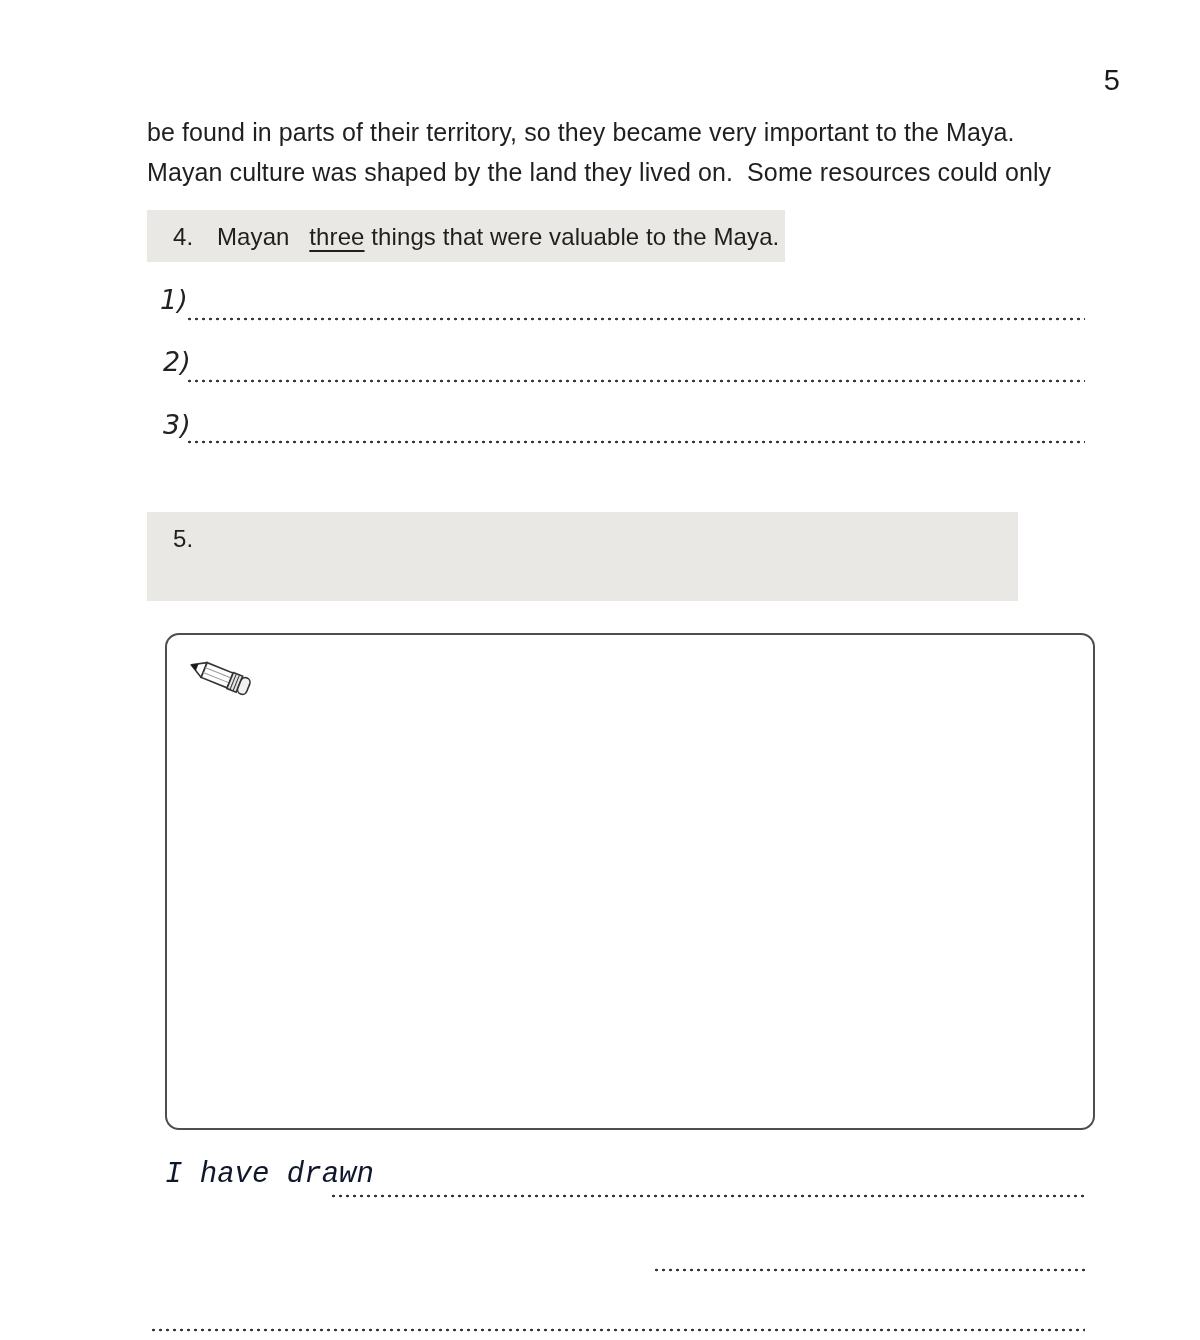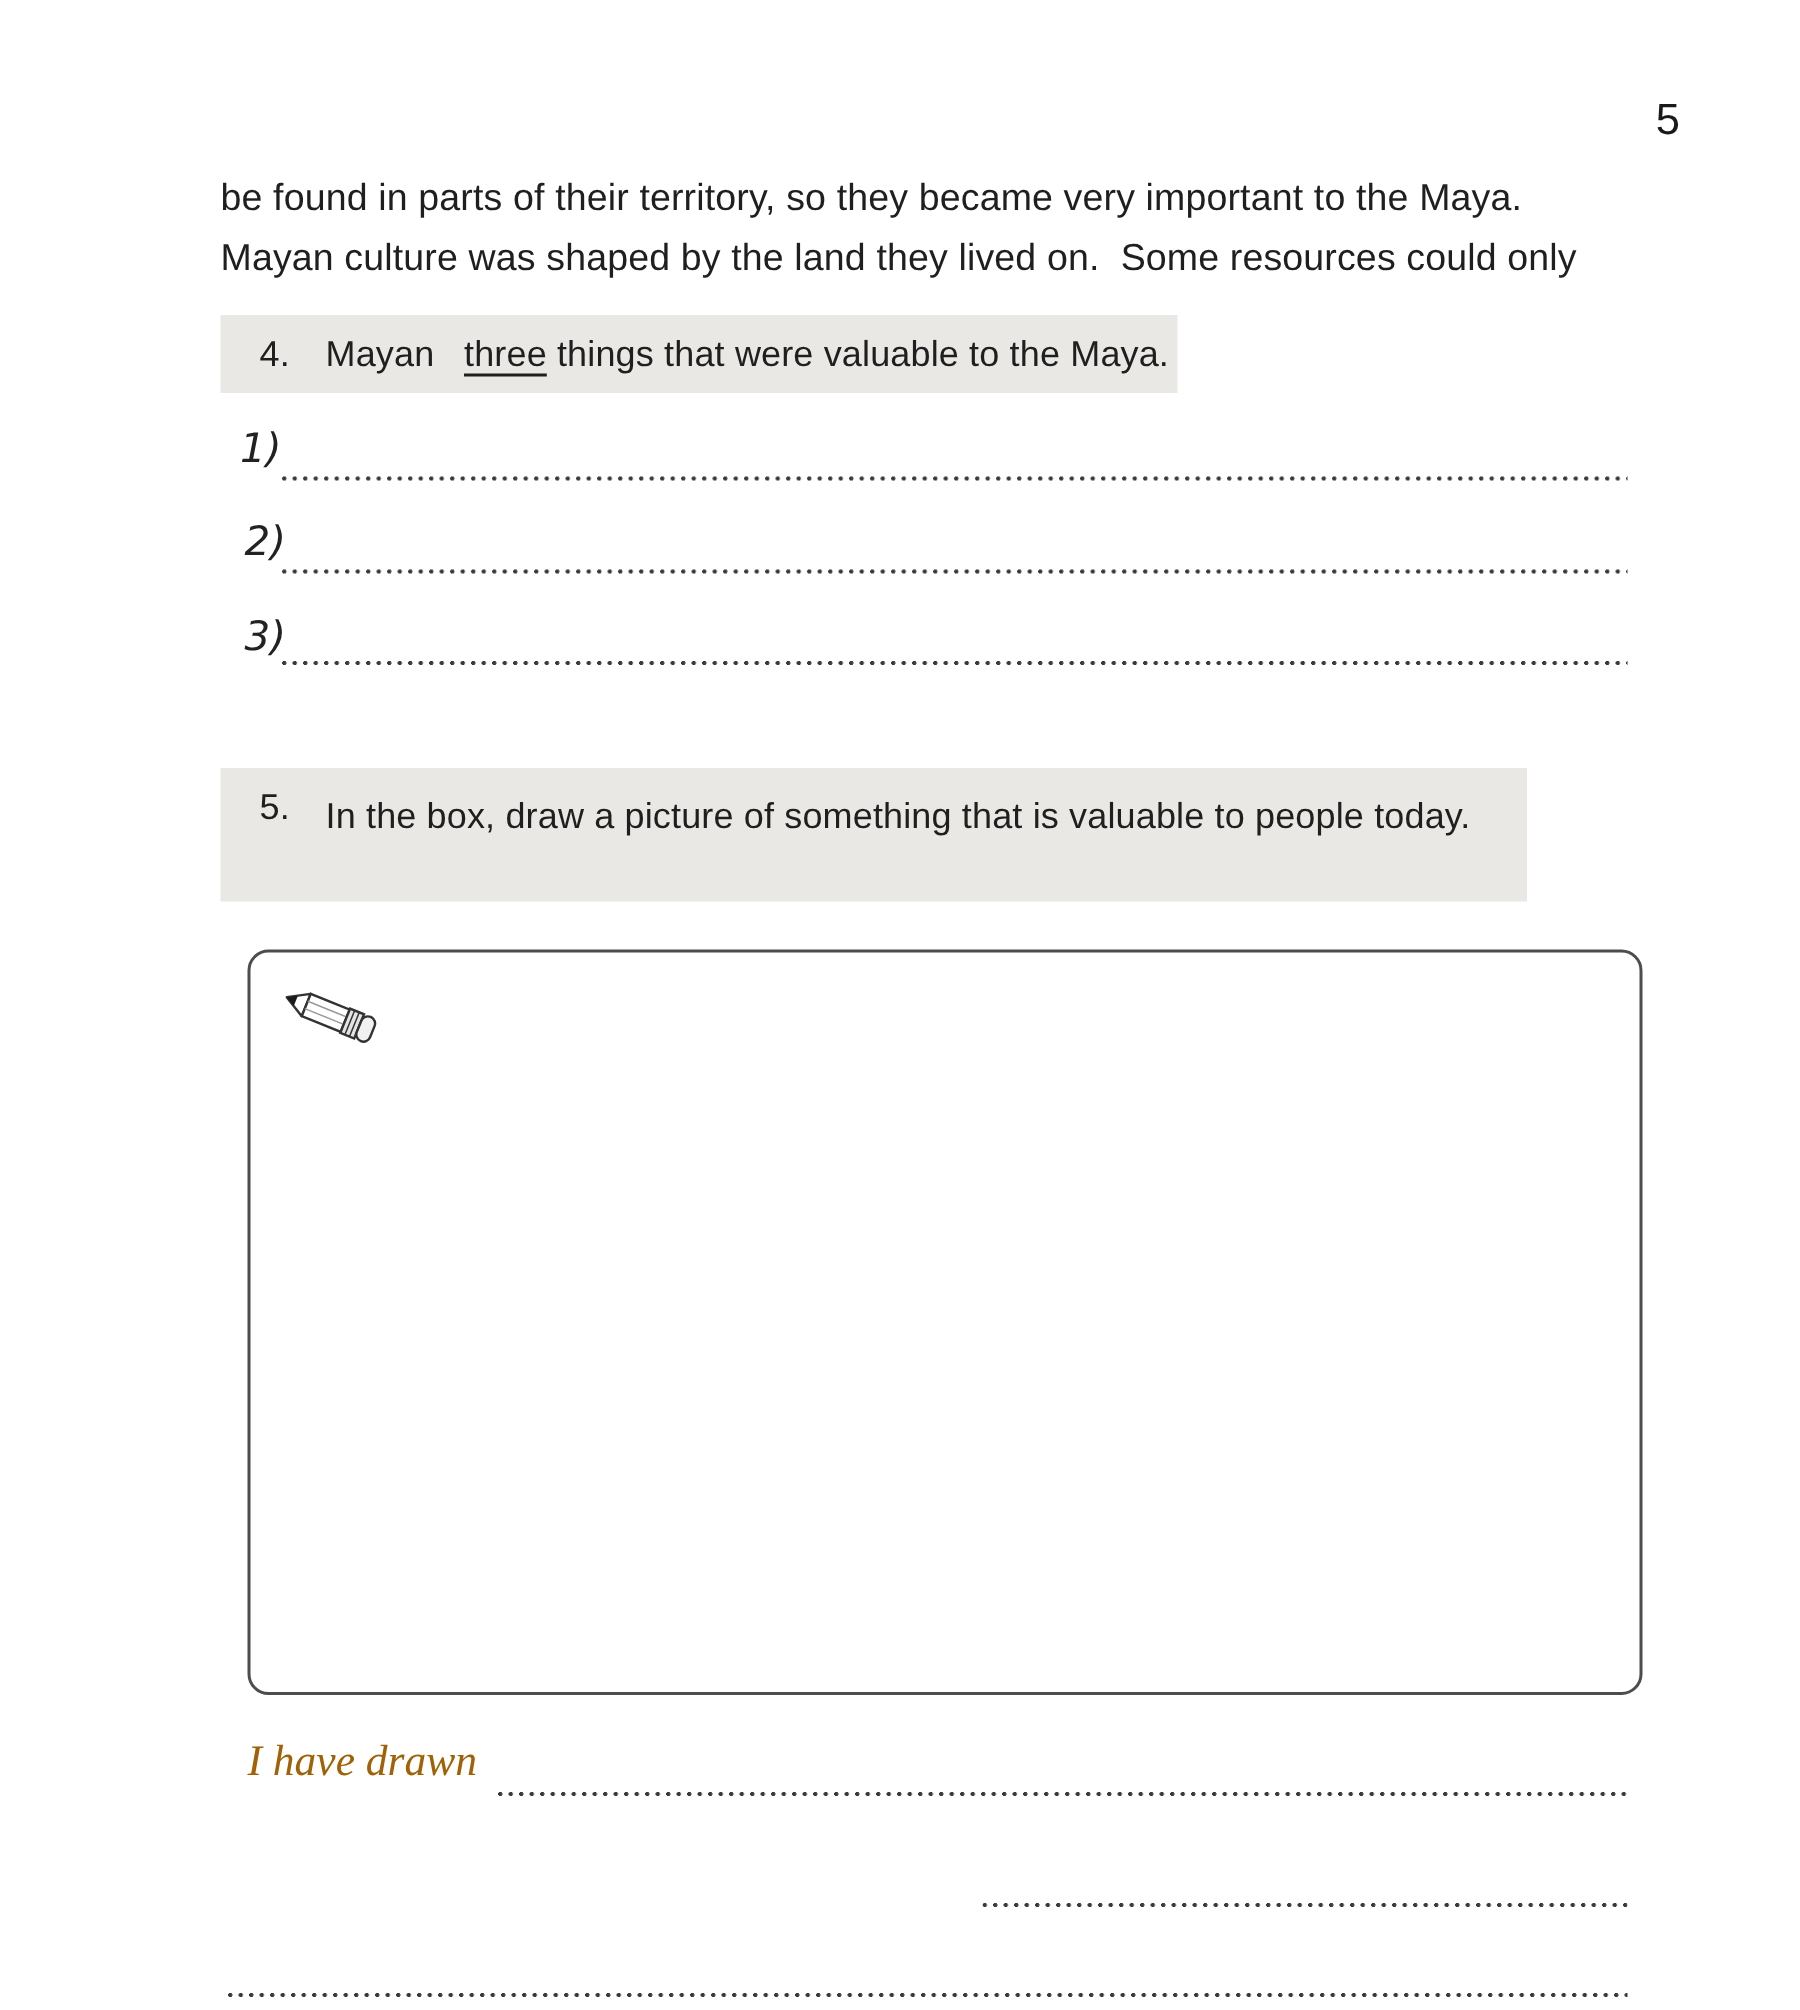--- a/index.html
+++ b/index.html
@@ -83,24 +83,24 @@
     background: #ffffff;
   }
   .pencil {
     position: absolute;
     left: 18px; top: 12px;
     width: 68px; height: 58px;
   }
 
   .prompt {
     position: absolute;
-    font-family: Liberation Serif, serif;
+    font-family: Liberation Mono, monospace;
     font-style: italic;
     font-size: 29px;
-    color: #a16207;
+    color: #0f172a;
     white-space: pre;
   }
   .prompt-drawn { left: 165px; top: 1158px; }
   .prompt-because { left: 165px; top: 1231px; }
 </style>
 </head>
 <body>
 
 <div class="page">
 
@@ -125,21 +125,20 @@
 
   <span class="ans-label" style="left:163px; top:346px;">2)</span>
   <div class="dotline" style="left:188px; top:379px; width:897px;"></div>
 
   <span class="ans-label" style="left:163px; top:409px;">3)</span>
   <div class="dotline" style="left:188px; top:440px; width:897px;"></div>
 
   <div class="q-box q5">
     <span class="q-num">5.</span>
     <span class="q-lines">
-      <span class="line">In the box, draw a picture of something that is valuable to people today.</span>
     </span>
   </div>
 
   <div class="draw-box">
     <svg class="pencil" viewBox="0 0 68 58" xmlns="http://www.w3.org/2000/svg">
       <g transform="rotate(22 34 29)">
         <polygon points="4,29 18,21 18,37" fill="#ffffff" stroke="#333333" stroke-width="1.6" stroke-linejoin="round"></polygon>
         <polygon points="4,29 10.5,25.3 10.5,32.7" fill="#1a1a1a" stroke="none"></polygon>
         <rect x="18" y="21" width="28" height="16" fill="#ffffff" stroke="#333333" stroke-width="1.6"></rect>
         <line x1="18" y1="26.3" x2="46" y2="26.3" stroke="#9a9a9a" stroke-width="1"></line>

